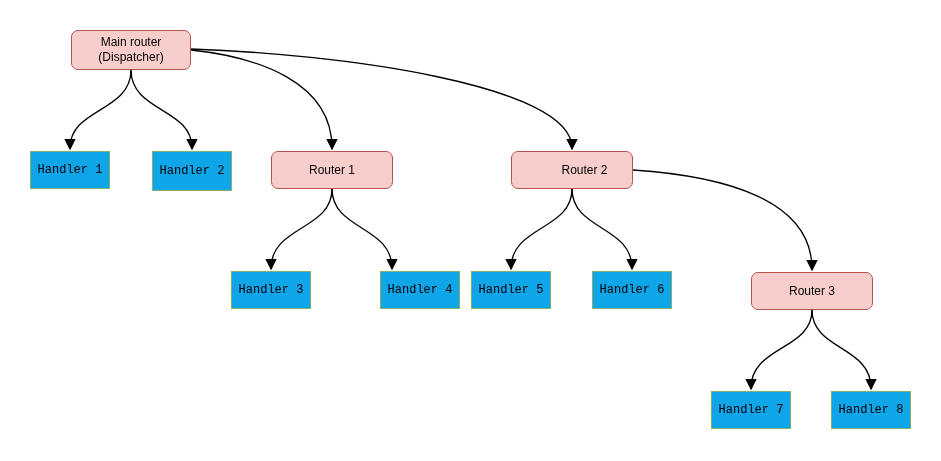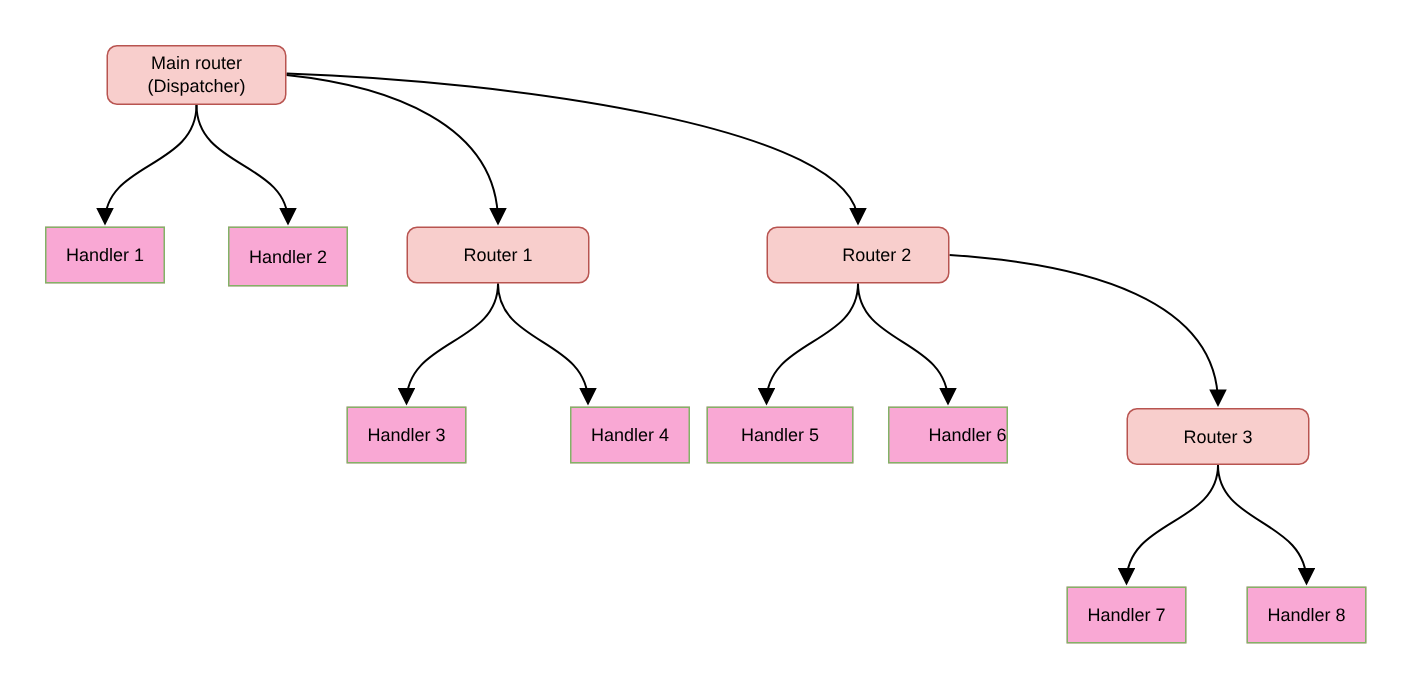--- a/index.html
+++ b/index.html
@@ -34,22 +34,23 @@
     color: #000000;
     box-sizing: border-box;
     white-space: nowrap;
   }
   .router {
     background: #f8cecc;
     border: 1.5px solid #b85450;
     border-radius: 7px;
   }
   .handler {
-    background: #f9a8d4;
+    background: #0ea5e9;
     border: 1.5px solid #82b366;
+    font-family: Liberation Mono, monospace;
   }
   .edge {
     fill: none;
     stroke: #000000;
     stroke-width: 1.3px;
   }
 </style>
 </head>
 <body>
 
@@ -100,25 +101,25 @@
   </div>
 
   <div class="node handler" style="left:231px; top:271px; width:80px; height:38px;">
     <span>Handler 3</span>
   </div>
 
   <div class="node handler" style="left:352px; top:271px; width:80px; height:38px;margin-left:28px;">
     <span>Handler 4</span>
   </div>
 
-  <div class="node handler" style="left:471px; top:271px; width:98px; height:38px;text-align:center;">
+  <div class="node handler" style="left:471px; top:271px; width:80px; height:38px;text-align:center;">
     <span>Handler 5</span>
   </div>
 
-  <div class="node handler" style="left:592px; top:271px; width:80px; height:38px;align-items:flex-end;">
+  <div class="node handler" style="left:592px; top:271px; width:80px; height:38px;">
     <span>Handler 6</span>
   </div>
 
   <div class="node router" style="left:751px; top:272px; width:122px; height:38px;">
     <span>Router 3</span>
   </div>
 
   <div class="node handler" style="left:711px; top:391px; width:80px; height:38px;">
     <span>Handler 7</span>
   </div>

